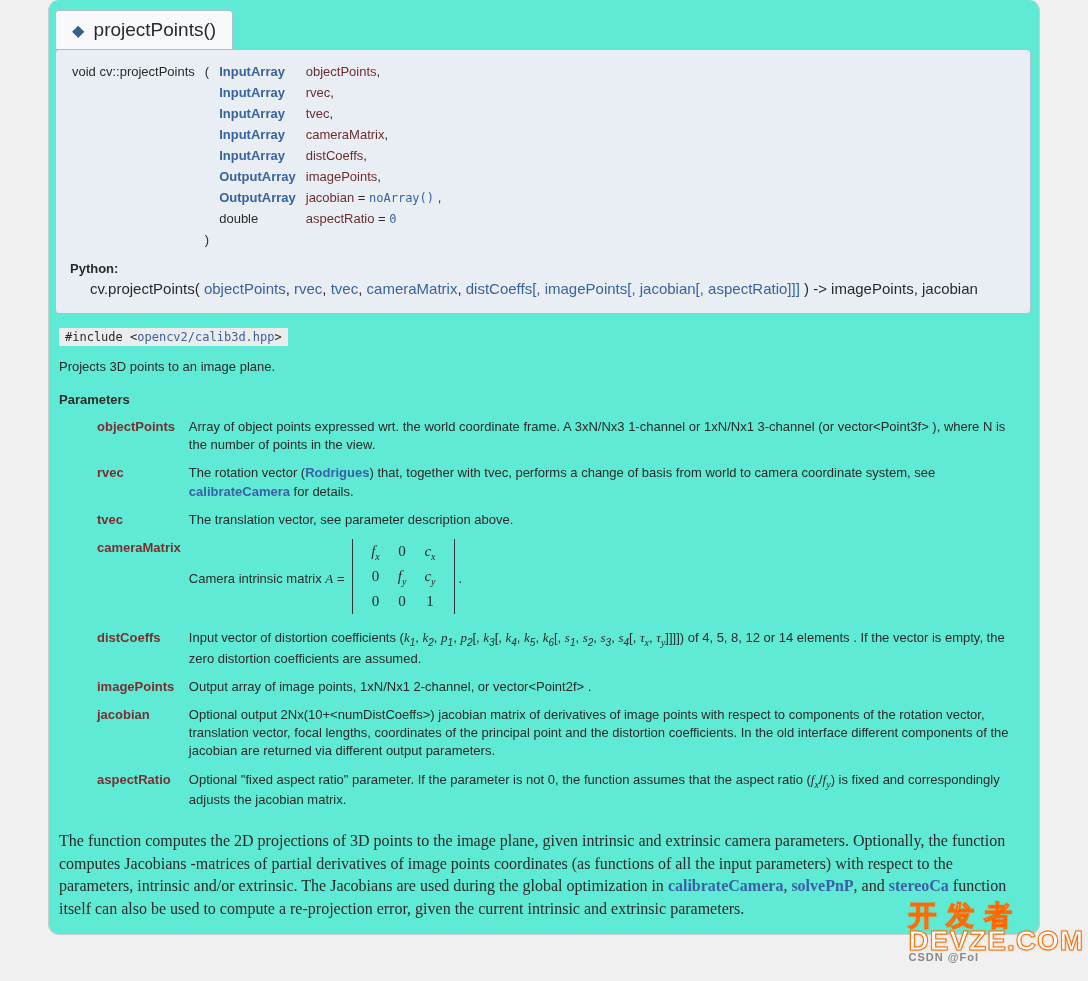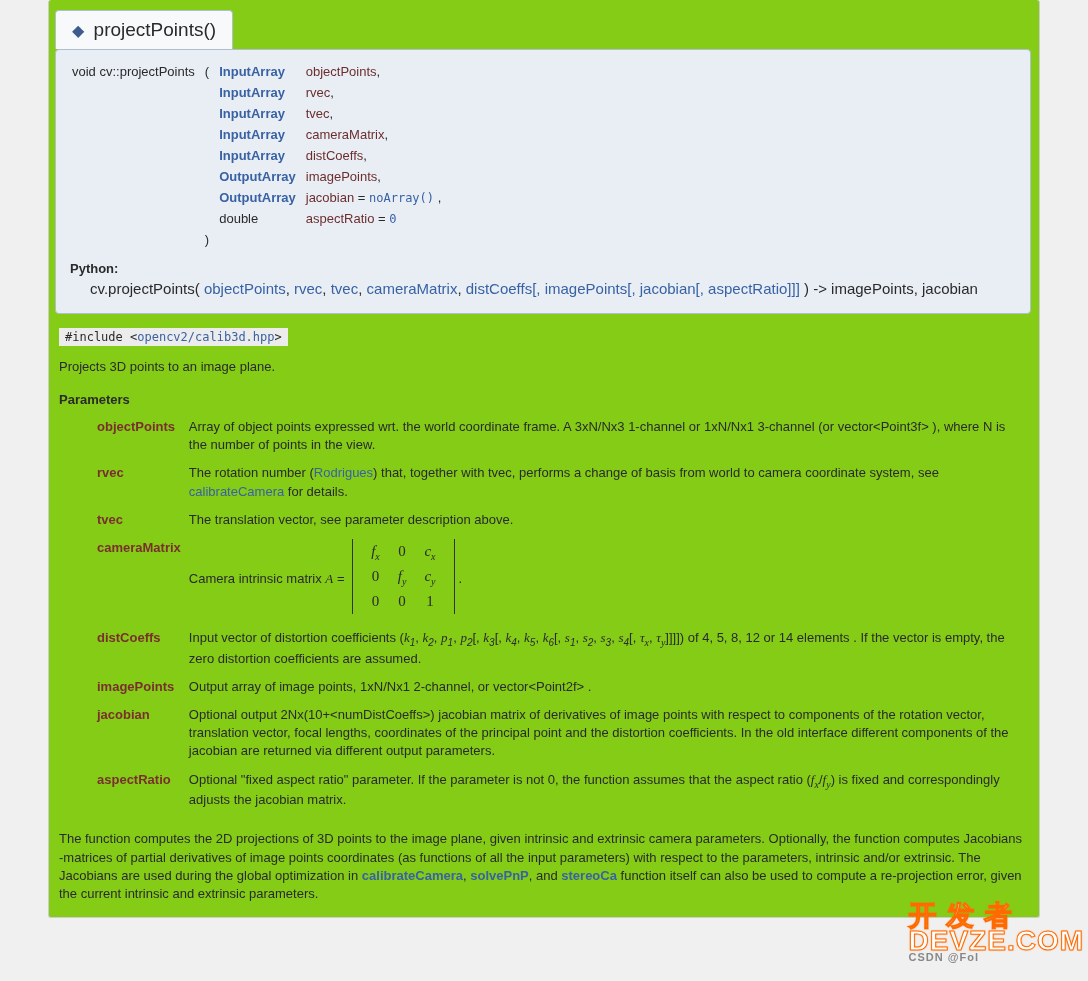--- a/index.html
+++ b/index.html
@@ -12,25 +12,25 @@
 }
 .page {
   width: 1088px;
   min-height: 981px;
   background: #f0f0f0;
   padding: 0 48px 20px 48px;
   box-sizing: border-box;
   position: relative;
 }
 .content {
-  background: #84cc16;
+  background: #5eead4;
   border-left: 1px solid #ccc;
   border-right: 1px solid #ccc;
   border-bottom: 1px solid #ccc;
-  border-radius: 3px;
+  border-radius: 11px;
   padding: 10px 0 10px 0;
 }
 .tabbox {
   display: inline-block;
   border: 1px solid #b0bfd0;
   border-bottom: none;
   border-radius: 4px 4px 0 0;
   padding: 8px 16px;
   background: #f8f9fb;
   margin-left: 6px;
@@ -68,27 +68,27 @@
   display: inline-block;
   padding: 2px 6px;
   font-family: Menlo, Consolas, monospace;
   font-size: 12px;
 }
 .includeblk a { color: #3862a4; text-decoration: none; }
 .params-title { font-weight: bold; margin-top: 18px; }
 .param-table { margin-top: 6px; border-collapse: collapse; }
 .param-table td { vertical-align: top; padding: 5px 4px; font-size: 13px; line-height: 1.4;}
 .param-name { color: #7a2f2f; font-weight: bold; white-space: nowrap; padding-left: 38px !important;}
-.descr a { color: #3862a4; font-weight: normal; text-decoration: none; }
+.descr a { color: #3862a4; font-weight: bold; text-decoration: none; }
 .matrix { display: inline-block; vertical-align: middle; margin: 0 4px;}
 .matrix-br { display:inline-block; border-left:1.5px solid #333; border-right:1.5px solid #333; padding:0 8px;}
 .matrix table td { text-align:center; padding:0 8px; font-family: 'Times New Roman', serif; font-size:15px;margin-top:36px;}
 .mathi { font-family: 'Times New Roman', serif; font-style: italic; }
 .sub { font-size:10px; vertical-align: sub; font-style: italic;}
-.longtext { margin: 16px 10px 4px 10px; font-size:13px; line-height:1.4;}
+.longtext { margin: 16px 10px 4px 10px; font-size:16px; line-height:1.4;font-family:Liberation Serif, serif;}
 .longtext a { color:#3862a4; font-weight:bold; text-decoration:none;}
 .watermark {
   position: absolute;
   right: 4px; bottom: 18px;
   font-size: 28px; font-weight: bold;
   -webkit-text-stroke: 1px #ff6a00;
   color: #fff; letter-spacing: 1px;
   text-shadow: 0 0 2px #ff7a1a;
   line-height: 0.9;
   font-family: Arial, sans-serif;
@@ -190,21 +190,21 @@
 
     <table class="param-table">
       <tbody>
             <tr>
         <td class="param-name">objectPoints</td>
         <td class="descr">Array of object points expressed wrt. the world coordinate frame. A 3xN/Nx3 1-channel or 1xN/Nx1 3-channel (or vector&lt;Point3f&gt; ), where N is the number of points in the view.</td>
       </tr>
       <tr>
         <td class="param-name">rvec</td>
         <td class="descr">
-          <span>The rotation number (</span><a href="#">Rodrigues</a><span>) that, together with tvec, performs a change of basis from world to camera coordinate system, see </span><a href="#">calibrateCamera</a><span> for details.</span>
+          <span>The rotation vector (</span><a href="#">Rodrigues</a><span>) that, together with tvec, performs a change of basis from world to camera coordinate system, see </span><a href="#">calibrateCamera</a><span> for details.</span>
         </td>
       </tr>
       <tr>
         <td class="param-name">tvec</td>
         <td class="descr">The translation vector, see parameter description above.</td>
       </tr>
       <tr>
         <td class="param-name">cameraMatrix</td>
         <td class="descr">
           <span>Camera intrinsic matrix </span><span class="mathi">A</span> =

